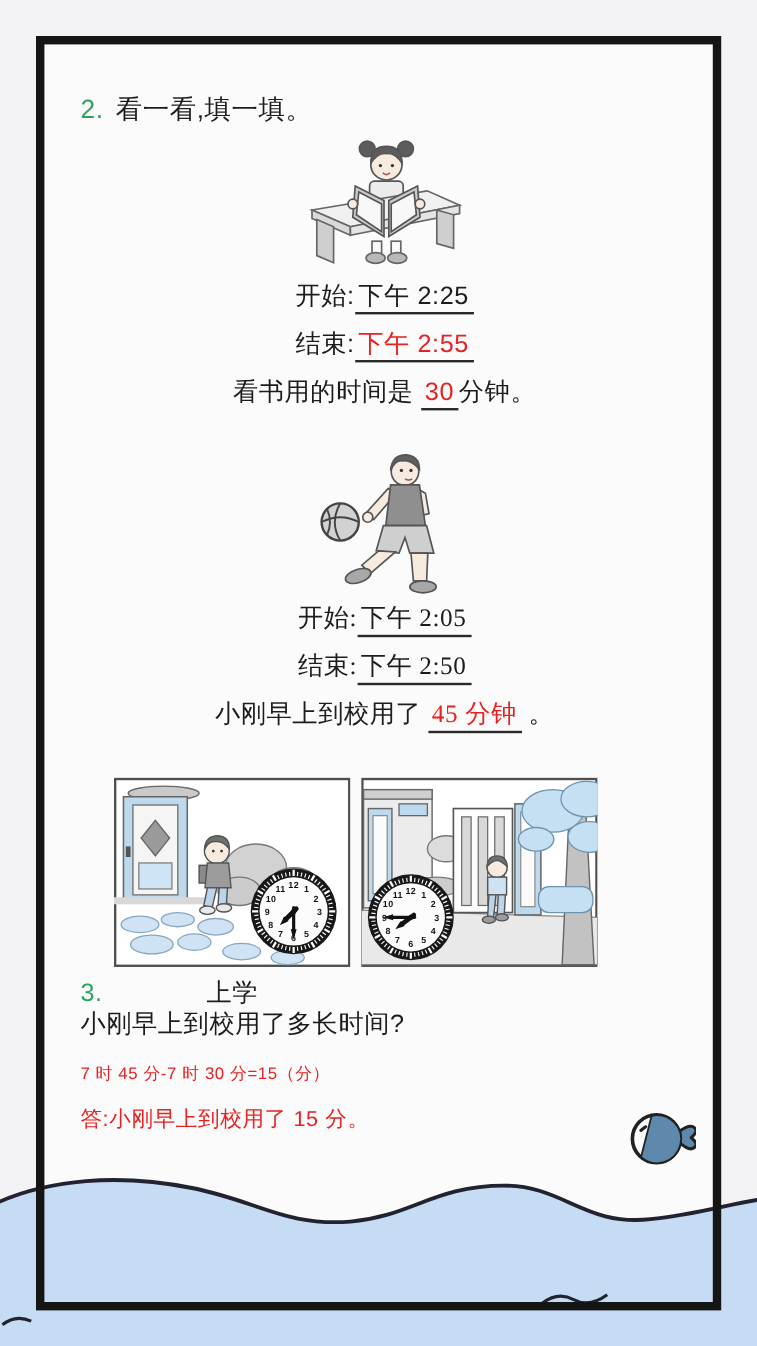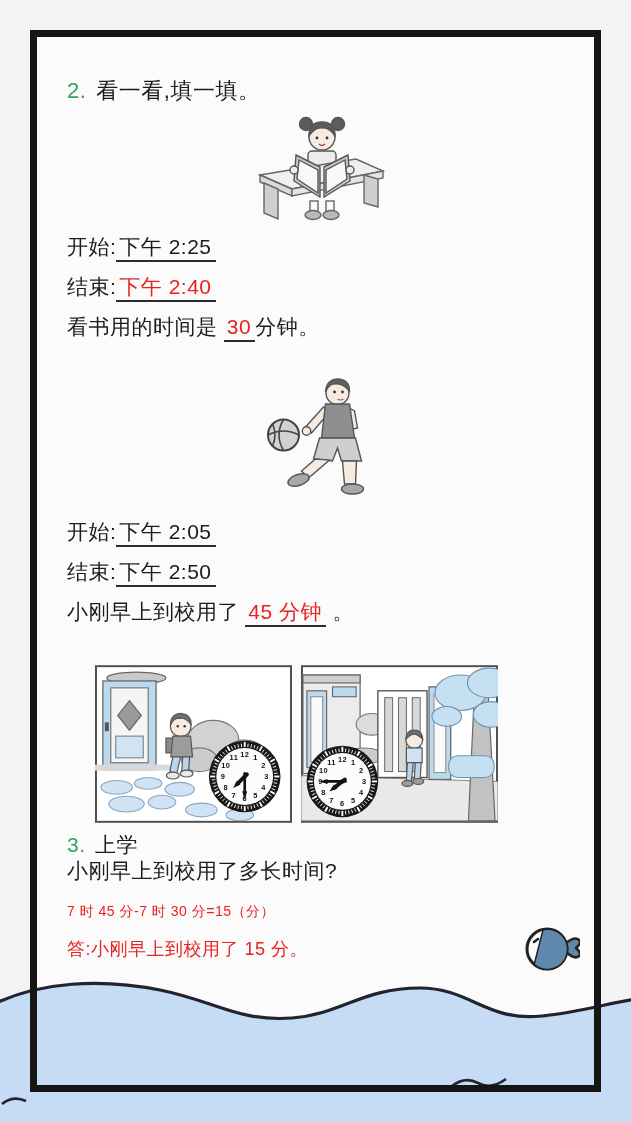--- a/index.html
+++ b/index.html
@@ -25,30 +25,30 @@
   .content{
     position:absolute;left:37px;top:37px;width:561px;z-index:1;
     box-sizing:border-box;padding:0 24px 0 30px;
     color:#1c1c1c;letter-spacing:.5px;
   }
   .q-header{margin-top:40px;font-size:22px;line-height:28px;}
   .q-num{color:var(--question-number-green,#2ba55c);margin-right:10px;}
   .illus{display:block;margin:6px auto 0;}
   .illus-ball{margin-top:32px;}
   .lines{margin-top:12px;}
-  .lines2{margin-top:24px;}
-  .line{font-size:21px;line-height:24px;margin:0 0 16px 0;white-space:nowrap;}
+  .lines2{margin-top:7px;font-family:Liberation Serif, serif;}
+  .line{font-size:21px;line-height:24px;margin:0 0 16px 0;white-space:nowrap;text-align:center;}
   .u{border-bottom:2px solid #2b2b2b;padding:0 4px 2px 3px;}
   .red{color:var(--answer-red,#e32222);}
   .pics-row{display:flex;gap:9px;margin-top:40px;margin-left:28px;}
   .pic{width:197px;height:160px;}
   .pic svg{display:block;width:100%;height:100%;}
   .labels-row{display:flex;margin-top:8px;font-size:21px;line-height:26px;align-items:baseline;}
   .q3num{width:28px;color:var(--question-number-green,#2ba55c);}
-  .pl{width:197px;text-align:left;}
+  .pl{width:197px;text-align:center;}
   .pl.second{margin-left:9px;}
   .q-text{margin-top:0;font-size:21px;line-height:26px;}
   .eq{margin-top:14px;font-size:14px;line-height:26px;}
   .ans{margin-top:12px;font-size:18px;line-height:26px;}
   svg text{font-family:"Liberation Sans","DejaVu Sans",sans-serif;}
 </style>
 </head>
 <body>
 
 <div class="canvas">
@@ -105,21 +105,21 @@
         <circle cx="38" cy="59" r="4" fill="#f7ebdf"></circle>
         <circle cx="94" cy="59" r="4" fill="#f7ebdf"></circle>
       </g>
     </svg>
 
     <div class="lines">
       <div class="line">
         <span>开始:</span><span class="u">下午 2:25</span>
       </div>
       <div class="line">
-        <span>结束:</span><span class="u red">下午 2:40</span>
+        <span>结束:</span><span class="u red">下午 2:55</span>
       </div>
       <div class="line">
         <span>看书用的时间是</span> <span class="u red">30</span><span>分钟。</span>
       </div>
     </div>
 
     <svg class="illus illus-ball" width="155" height="125" viewBox="0 0 150 125">
       <g stroke="#555" stroke-width="1.4">
         <polygon points="78,36 84,41 66,62 60,56" fill="#f7ebdf"></polygon>
         <polygon points="102,36 109,40 112,57 104,59" fill="#f7ebdf"></polygon>

